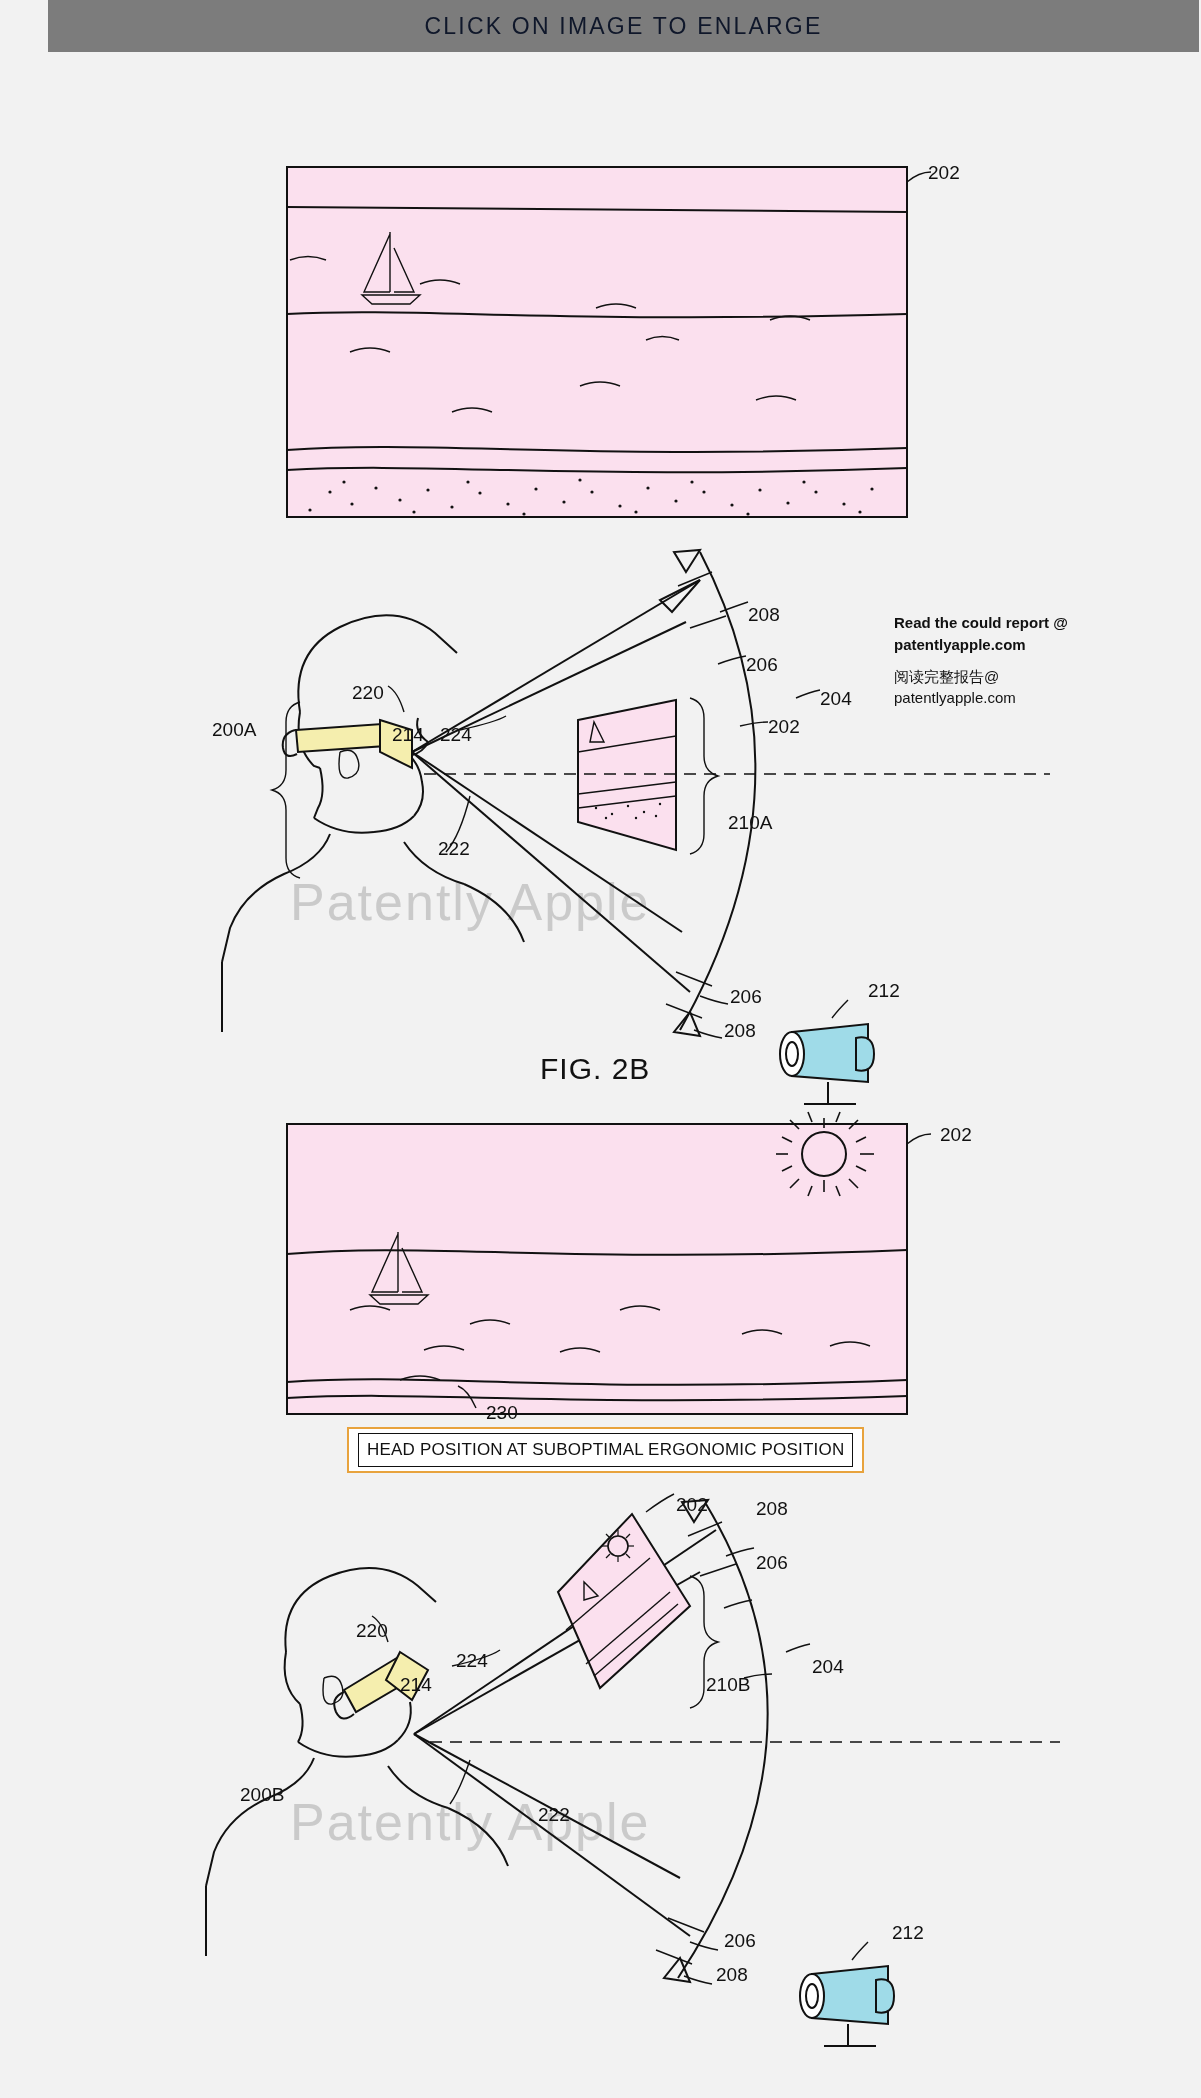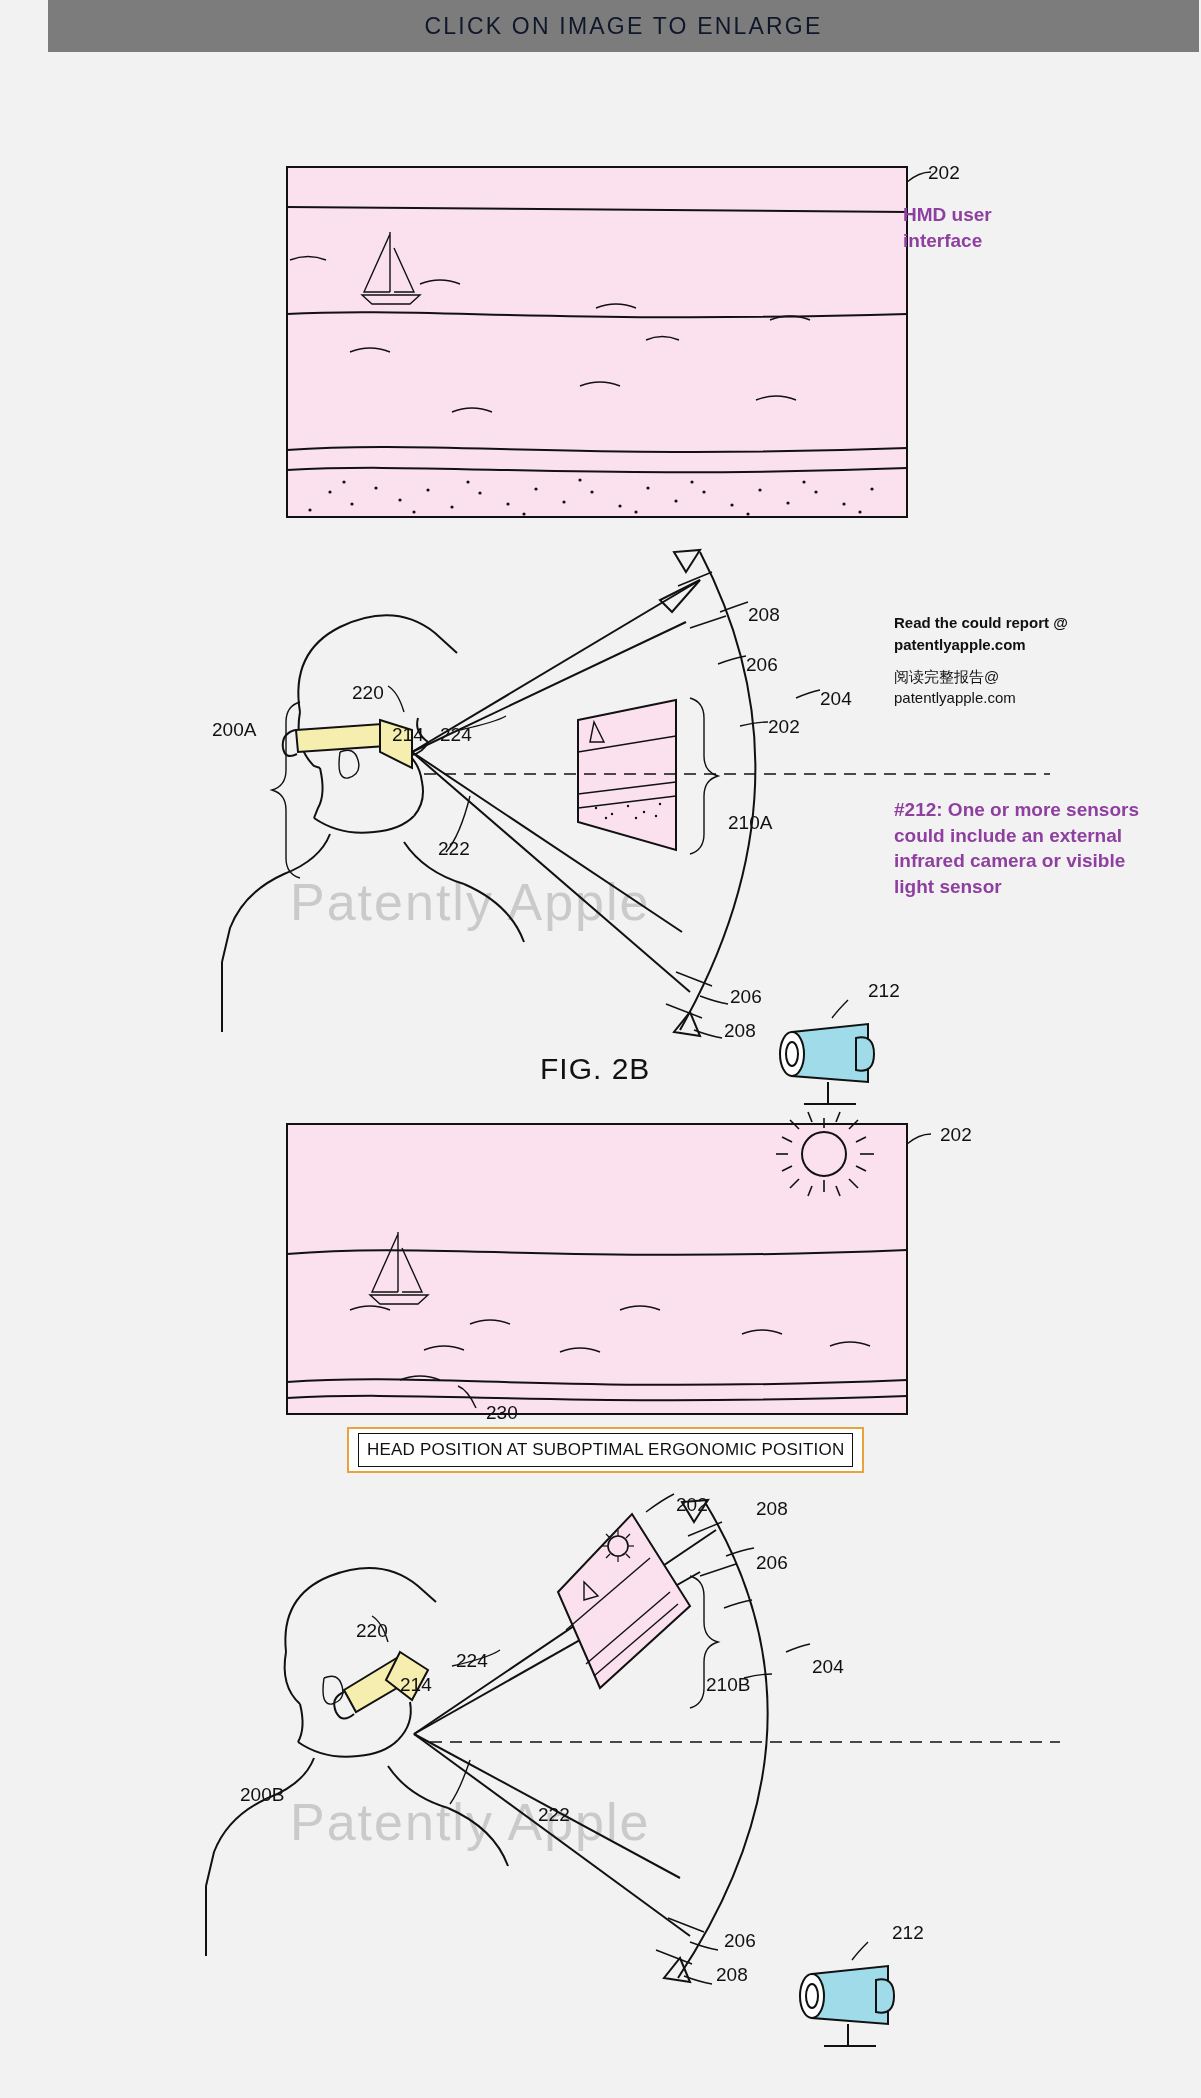--- a/index.html
+++ b/index.html
@@ -391,28 +391,25 @@
   <div class="ref" style="left:706px; top:1622px;">210B</div>
   <div class="ref" style="left:356px; top:1568px;">220</div>
   <div class="ref" style="left:400px; top:1622px;">214</div>
   <div class="ref" style="left:456px; top:1598px;">224</div>
   <div class="ref" style="left:538px; top:1752px;">222</div>
   <div class="ref" style="left:240px; top:1720px;margin-top:12px;">200B</div>
   <div class="ref" style="left:724px; top:1878px;">206</div>
   <div class="ref" style="left:716px; top:1912px;">208</div>
   <div class="ref" style="left:892px; top:1870px;">212</div>
 
-  <div class="annot-purple" style="left:903px; top:150px; width:200px; white-space:pre-line;">HMD user
-interface</div>
 
   <div class="annot-black" style="left:894px; top:560px; width:240px;">
     <div>Read the could report @ patentlyapple.com</div>
     <div class="cn" style="margin-top:10px;">阅读完整报告@</div>
     <div class="cn">patentlyapple.com</div>
   </div>
 
-  <div class="annot-purple" style="left:894px; top:745px; width:250px;">#212: One or more sensors could include an external infrared camera or visible light sensor</div>
 
   <div class="label-box" style="left:347px; top:1375px;">
     <div class="label-box-inner">HEAD POSITION AT SUBOPTIMAL ERGONOMIC POSITION</div>
   </div>
 
 </div>
 
 </body></html>

